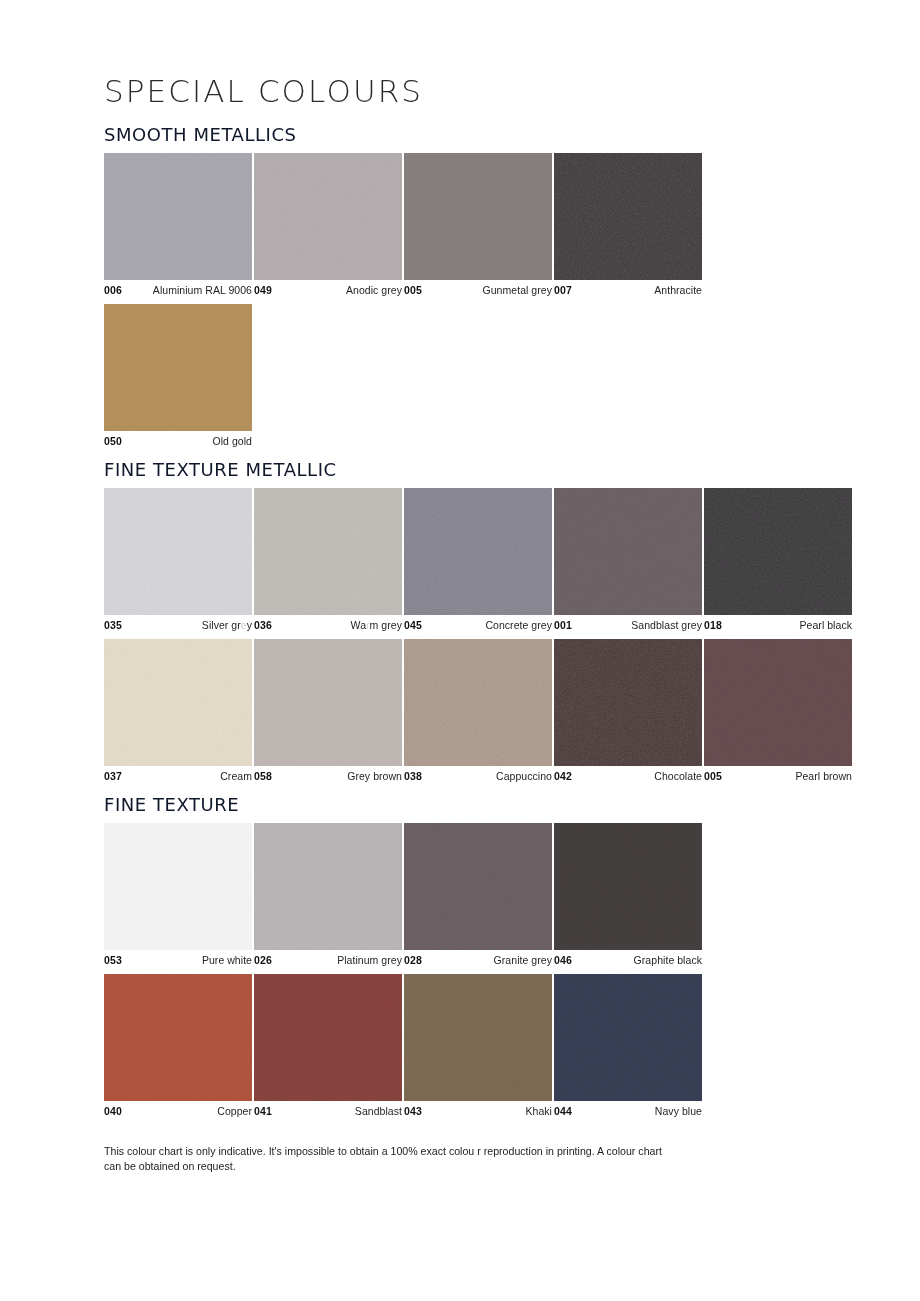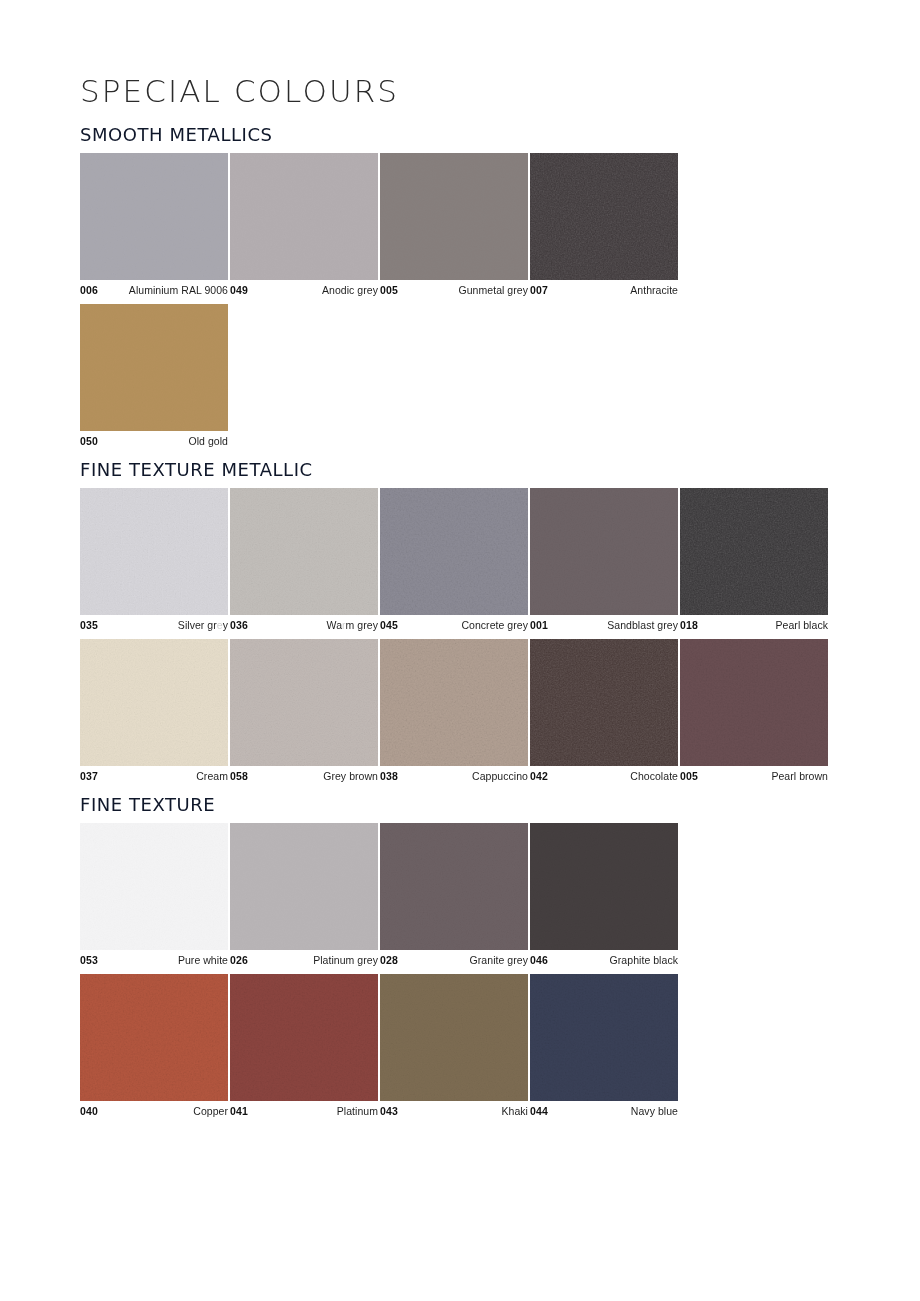--- a/index.html
+++ b/index.html
@@ -12,21 +12,21 @@
     height: 1301px;
     font-family: "Liberation Sans", sans-serif;
     color: #1a1a1a;
     -webkit-font-smoothing: antialiased;
   }
   .page {
     position: relative;
     width: 756px;
     height: 1301px;
     box-sizing: border-box;
-    padding: 60px 80px 0 80px;
+    padding: 60px 80px 0 104px;
     background: #fff;
   }
   
   .page-title {
     font-size: 31px;
     font-weight: 300;
     letter-spacing: 2.1px;
     color: #2b2b2b;
     margin: 14px 0 0 0;
     line-height: 1.1;
@@ -435,21 +435,21 @@
               <svg class="grain" width="148" height="127" viewBox="0 0 148 127" preserveAspectRatio="none">
                 <filter id="n21">
                   <feTurbulence type="fractalNoise" baseFrequency="0.65" numOctaves="3" seed="21" stitchTiles="stitch"></feTurbulence>
                   <feColorMatrix type="saturate" values="0"></feColorMatrix>
                 </filter>
                 <rect width="148" height="127" filter="url(#n21)" opacity="0.26" style="mix-blend-mode:multiply"></rect>
               </svg>
             </div>
             <div class="swatch-caption">
               <span class="swatch-code">041</span>
-              <span class="swatch-name">Platinum</span>
+              <span class="swatch-name">Sandblast</span>
             </div>
           </div>
           <div class="swatch-cell">
             <div class="swatch-chip" style="background: rgb(125, 108, 82);">
               <svg class="grain" width="148" height="127" viewBox="0 0 148 127" preserveAspectRatio="none">
                 <filter id="n22">
                   <feTurbulence type="fractalNoise" baseFrequency="0.85" numOctaves="3" seed="22" stitchTiles="stitch"></feTurbulence>
                   <feColorMatrix type="saturate" values="0"></feColorMatrix>
                 </filter>
                 <rect width="148" height="127" filter="url(#n22)" opacity="0.14" style="mix-blend-mode:multiply"></rect>
@@ -472,14 +472,15 @@
             </div>
             <div class="swatch-caption">
               <span class="swatch-code">044</span>
               <span class="swatch-name">Navy blue</span>
             </div>
           </div>
         </div>
       </div>
     </div>
 
+  <p class="footnote">This colour chart is only indicative. It's impossible to obtain a 100% exact colou r reproduction in printing. A colour chart can be obtained on request.</p>
 
 </div>
 
 </body></html>

